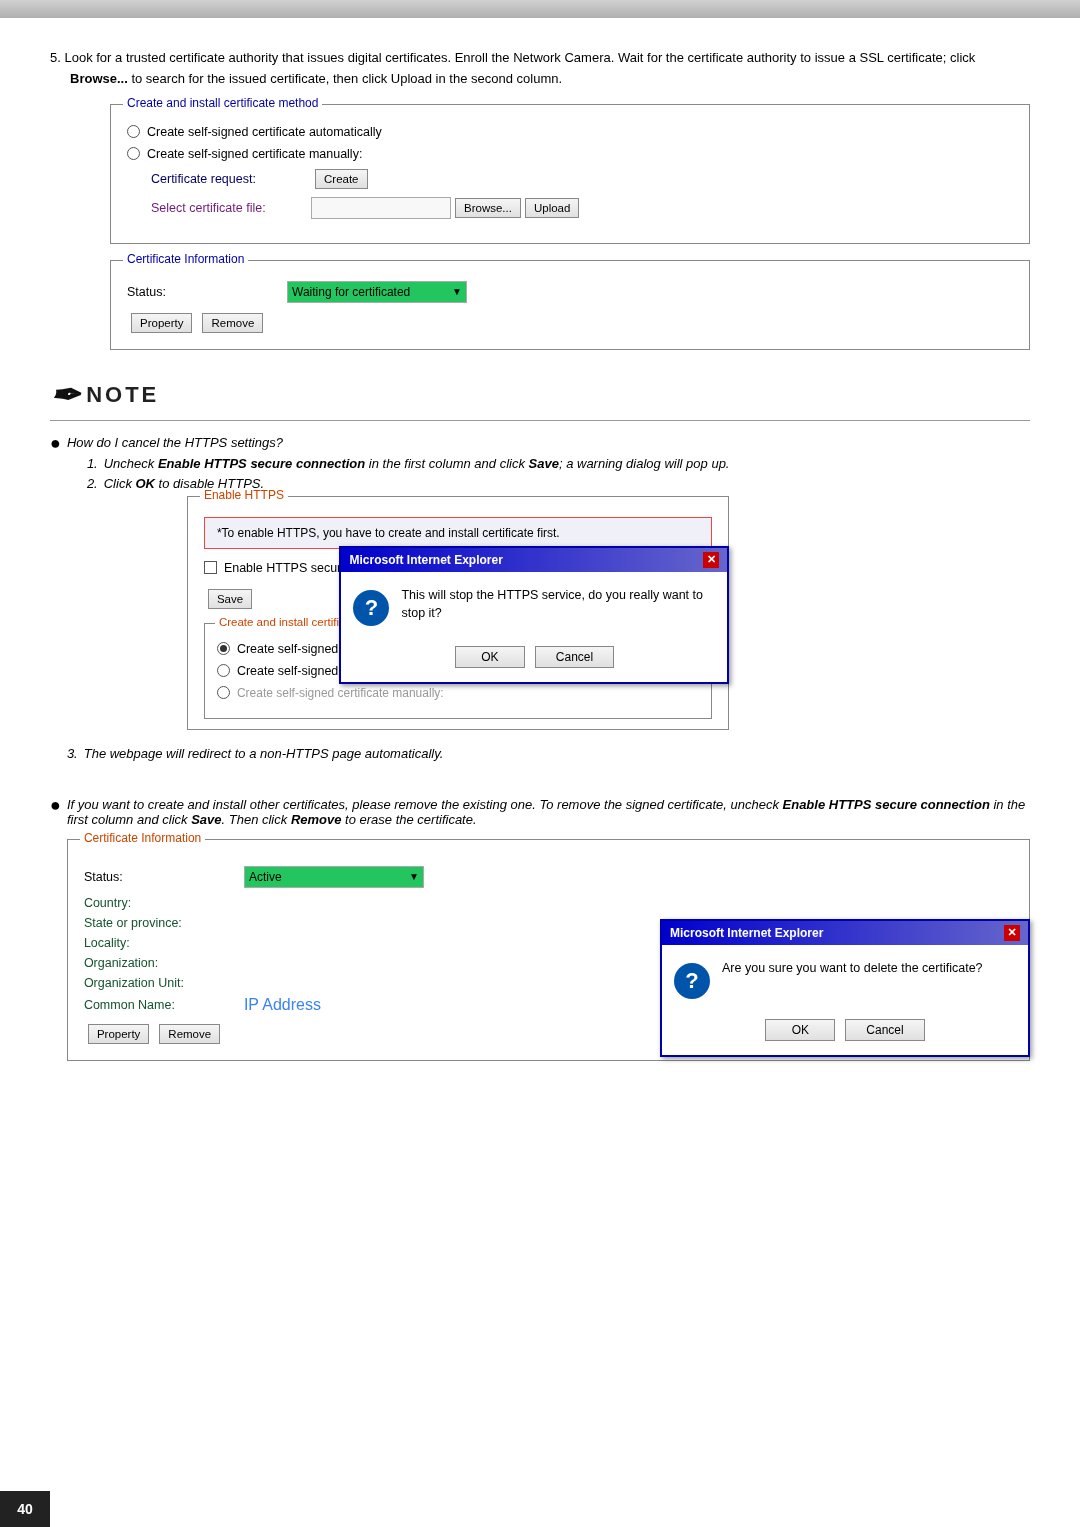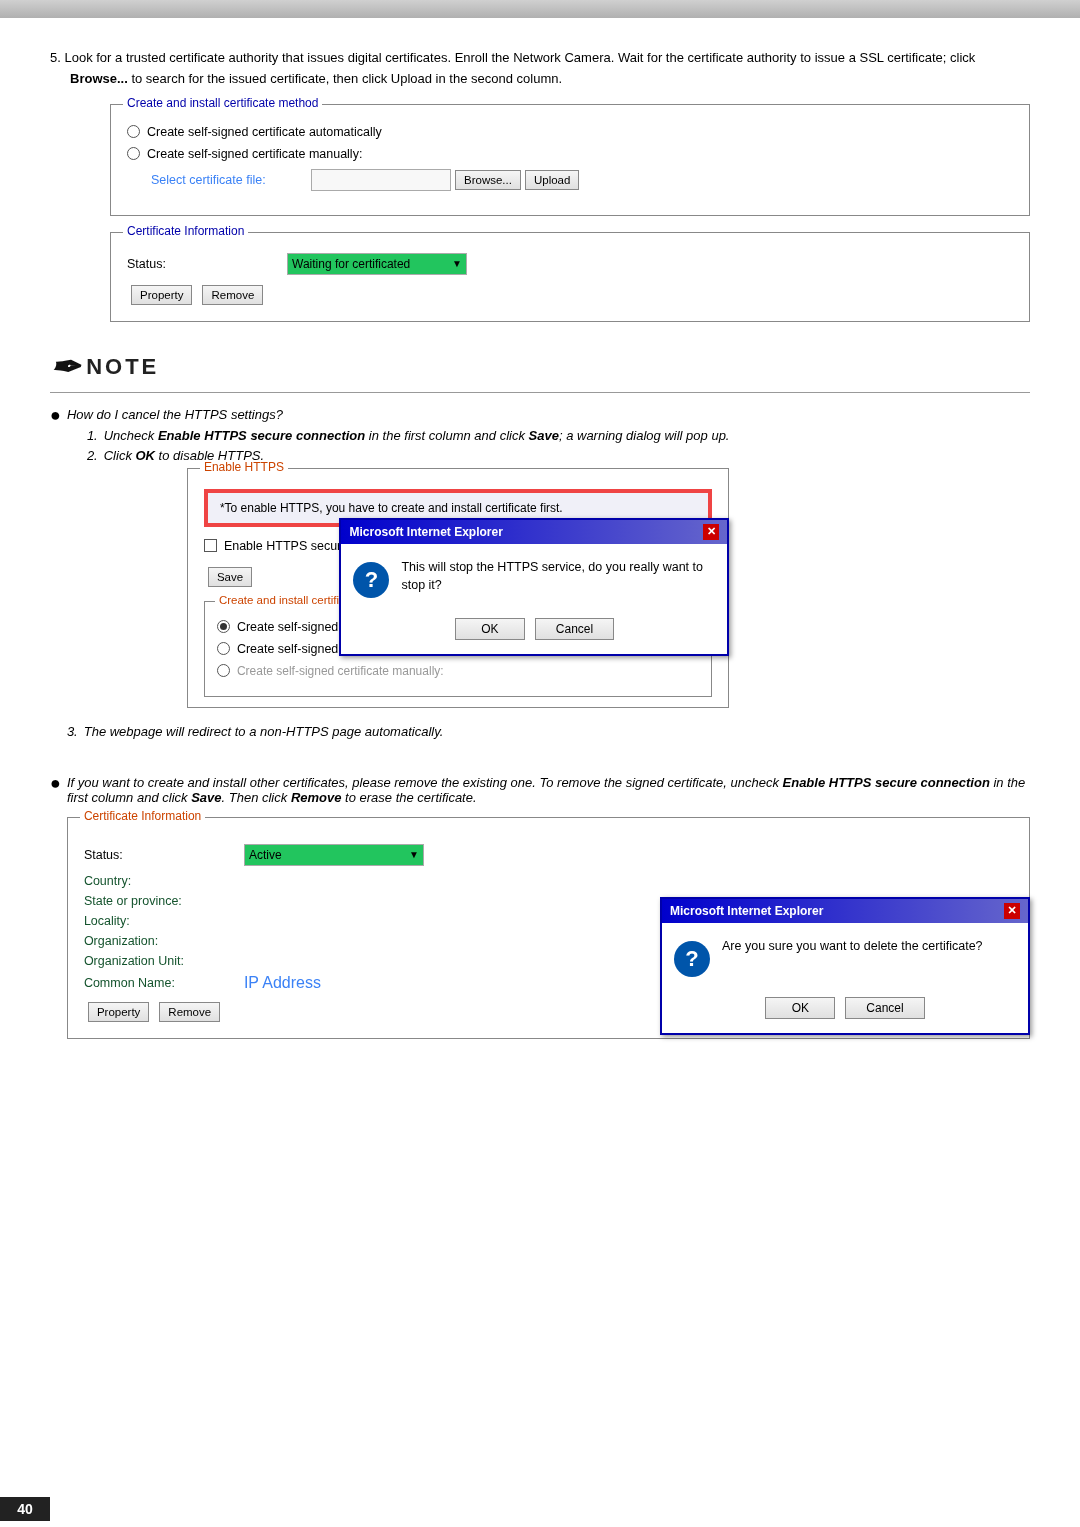--- a/index.html
+++ b/index.html
@@ -224,21 +224,21 @@
       left: 12px;
       background: #fff;
       padding: 0 4px;
       font-size: 12px;
       color: #cc4400;
       font-weight: normal;
     }
 
     .https-notice-bar {
       background: #f0f0f8;
-      border: 4px solid #ef4444;
+      border: 1px solid #ef4444;
       padding: 8px 12px;
       font-size: 12px;
       margin: 20px 16px 12px 16px;
     }
 
     .https-row {
       display: flex;
       align-items: center;
       padding: 0 16px 8px 16px;
       font-size: 12.5px;
@@ -392,21 +392,21 @@
       right: 0;
       height: 36px;
       display: flex;
       align-items: center;
     }
 
     .page-num-box {
       background: #222;
       color: #fff;
       width: 50px;
-      height: 24px;
+      height: 36px;
       display: flex;
       align-items: center;
       justify-content: center;
       font-size: 14px;
       font-weight: bold;
     }
 
     .https-panel-container {
       position: relative;
       margin-left: 60px;
@@ -445,23 +445,27 @@
         <div class="radio-circle"></div>
         <span>Create self-signed certificate automatically</span>
       </div>
 
       <div class="radio-row">
         <div class="radio-circle"></div>
         <span>Create self-signed certificate manually:</span>
       </div>
 
 
-
       <div class="form-row">
-        <span class="form-label" style="color:#3b82f6;">Select certificate file:</span>
+        <span class="form-label" style="color:#000066;">Certificate request:</span>
+        <button class="btn btn-small">Create</button>
+      </div>
+
+      <div class="form-row">
+        <span class="form-label" style="color:#701a75;">Select certificate file:</span>
         <input class="form-input" style="width: 140px;" type="text">
         <button class="btn btn-small">Browse...</button>
         <button class="btn btn-small">Upload</button>
       </div>
     </div>
   </div>
 
   <div class="panel" style="margin-top:8px;">
     <span class="panel-title">Certificate Information</span>
     <div class="panel-content">

